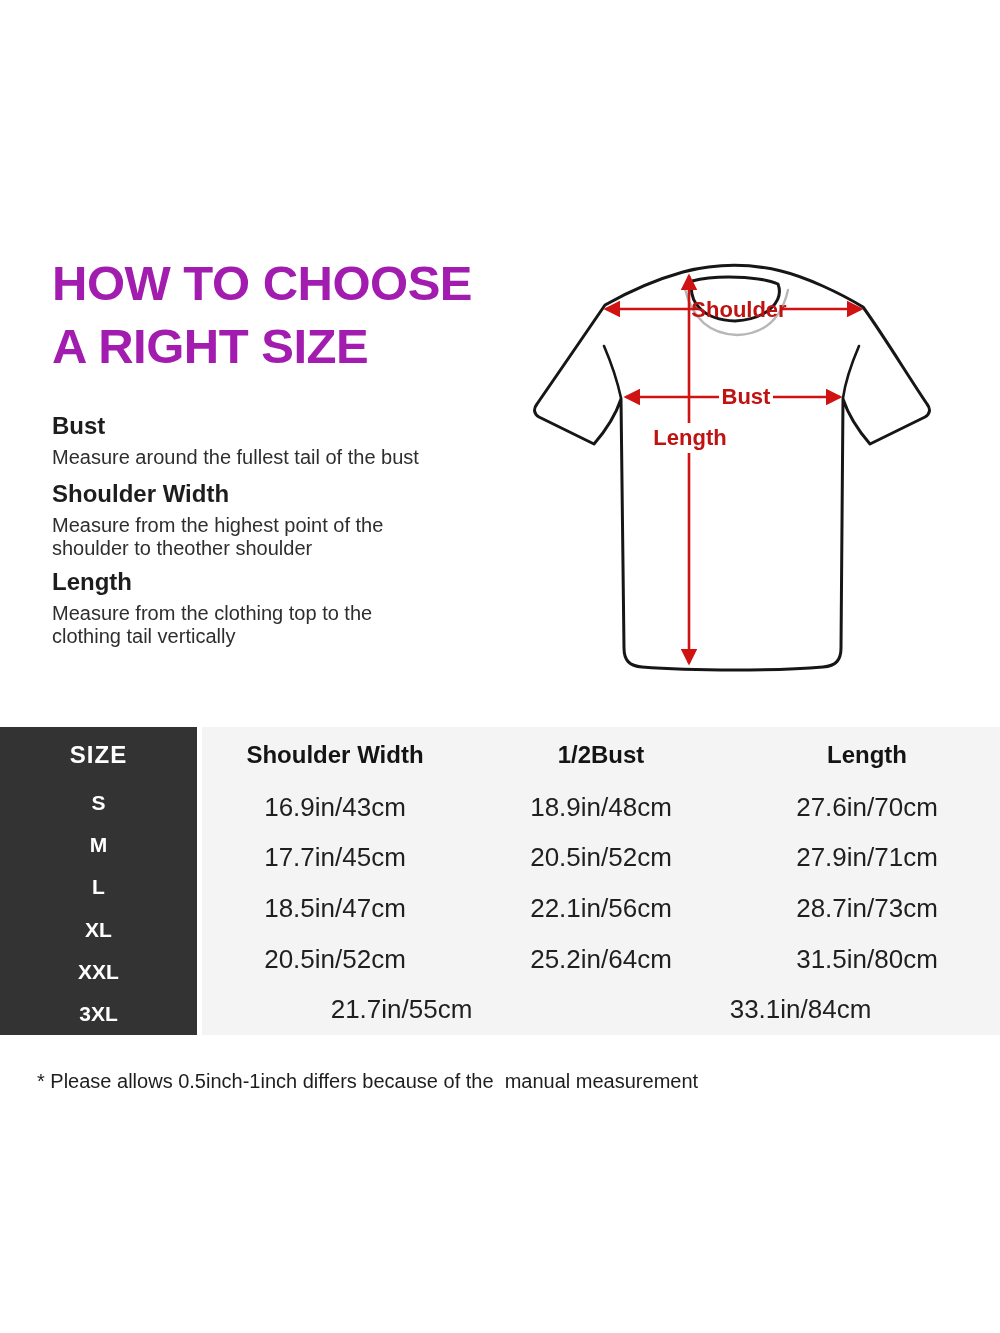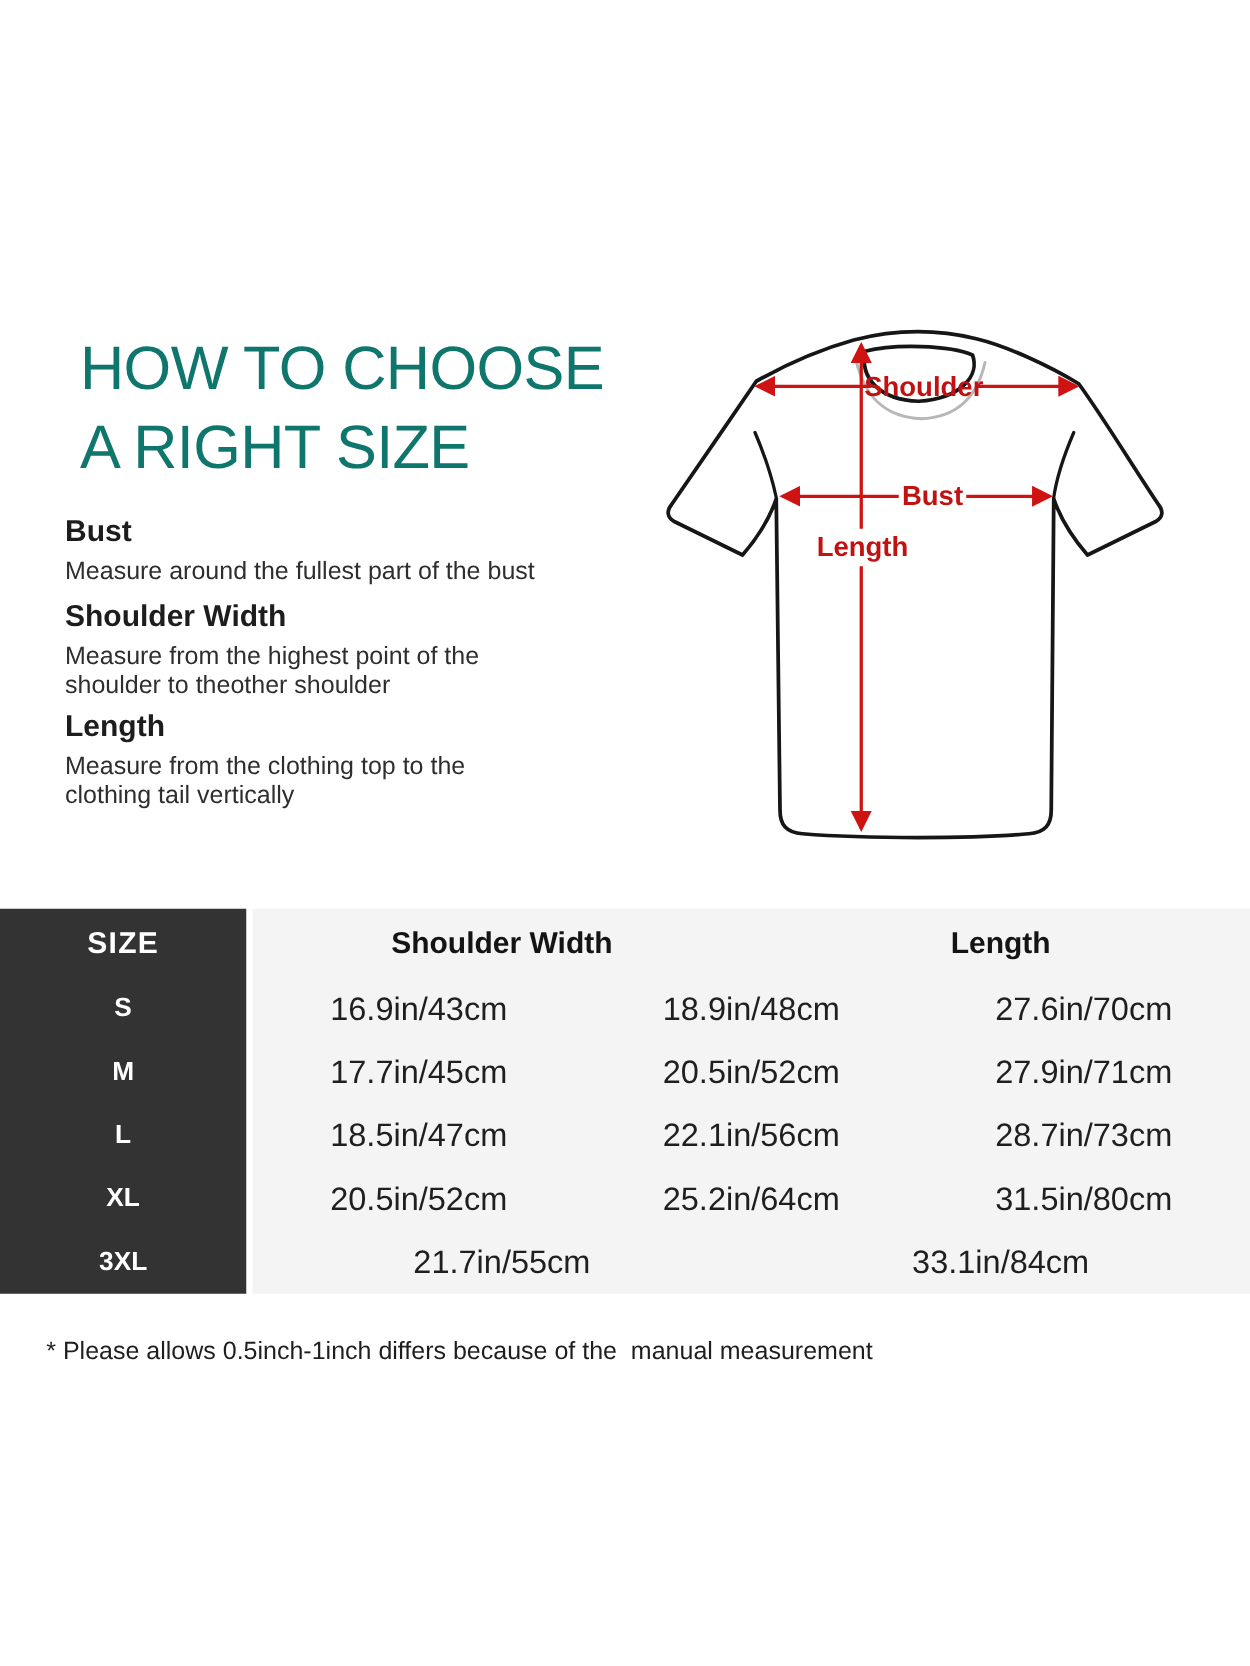--- a/index.html
+++ b/index.html
@@ -5,23 +5,23 @@
   html,body{margin:0;padding:0;background:#ffffff;}
   .canvas{
     position:relative;
     width:1000px;height:1333px;
     background:#ffffff;
     font-family:"Liberation Sans", sans-serif;
     overflow:hidden;
   }
   
   .page-title{
-    position:absolute;left:52px;top:252px;margin:12px;
-    font-size:49px;line-height:63px;font-weight:normal;
-    letter-spacing:-0.5px;color:#0f766e;white-space:pre-wrap;
+    position:absolute;left:52px;top:252px;margin:0;
+    font-size:49px;line-height:63px;font-weight:bold;
+    letter-spacing:-0.5px;color:#a21caf;white-space:pre-wrap;
   }
   .guide-section{position:absolute;left:52px;width:440px;}
   .guide-section h3{
     margin:0 0 6px 0;font-size:24px;line-height:28px;
     font-weight:bold;color:#1d1d1d;
   }
   .guide-section p{
     margin:0;font-size:20px;line-height:23px;color:#2e2e2e;
     white-space:pre-wrap;
   }
@@ -69,21 +69,21 @@
 </head>
 <body>
 
 <div class="canvas">
 
   <h1 class="page-title">HOW TO CHOOSE
 A RIGHT SIZE</h1>
 
   <div class="guide-section sec-bust">
     <h3>Bust</h3>
-    <p>Measure around the fullest part of the bust</p>
+    <p>Measure around the fullest tail of the bust</p>
   </div>
 
   <div class="guide-section sec-shoulder">
     <h3>Shoulder Width</h3>
     <p>Measure from the highest point of the
 shoulder to theother shoulder</p>
   </div>
 
   <div class="guide-section sec-length">
     <h3>Length</h3>
@@ -146,25 +146,27 @@
     <text class="redlabel" x="690" y="445" text-anchor="middle">Length</text>
   </svg>
 
   <div class="size-table">
     <div class="size-col">
       <div class="head">SIZE</div>
       <div class="cell">S</div>
       <div class="cell">M</div>
       <div class="cell">L</div>
       <div class="cell">XL</div>
+      <div class="cell">XXL</div>
       <div class="cell">3XL</div>
     </div>
     <div class="data-col">
       <div class="row head">
         <div>Shoulder Width</div>
+        <div>1/2Bust</div>
         <div>Length</div>
       </div>
       <div class="row">
         <div>16.9in/43cm</div>
         <div>18.9in/48cm</div>
         <div>27.6in/70cm</div>
       </div>
       <div class="row">
         <div>17.7in/45cm</div>
         <div>20.5in/52cm</div>

